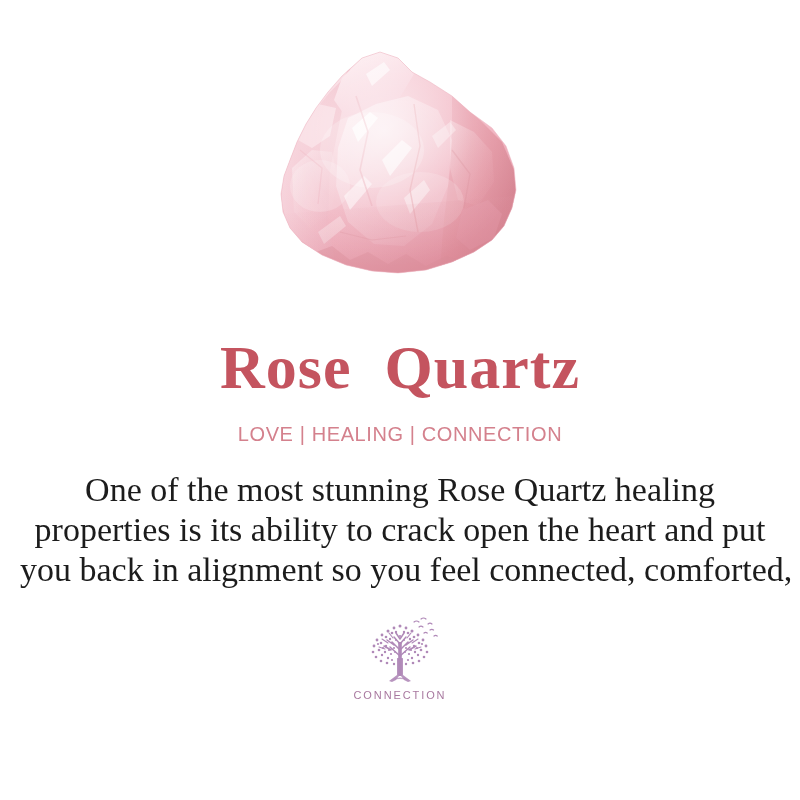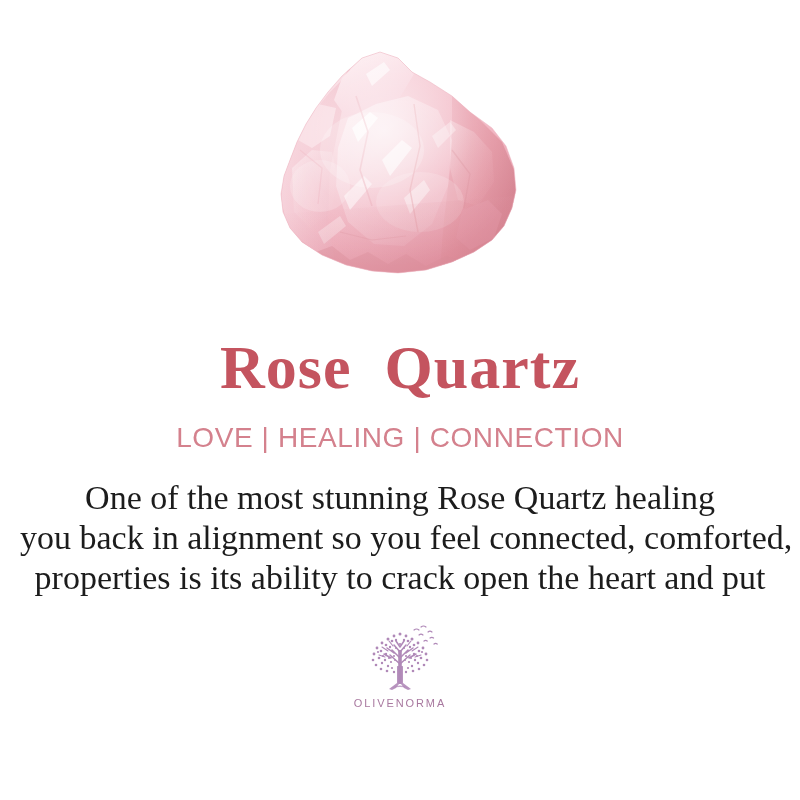--- a/index.html
+++ b/index.html
@@ -56,21 +56,21 @@
     margin-top: 36px;
   }
 
   
   .subtitle {
     margin: 0;
     padding: 0;
     margin-top: 26px;
     font-family: "Liberation Sans", sans-serif;
     font-weight: 300;
-    font-size: 28px;
+    font-size: 20px;
     line-height: 1;
     letter-spacing: 0.6px;
     color: #d4818d;
     text-align: center;
     white-space: pre;
   }
 
   
   .body-copy {
     margin: 0;
@@ -229,22 +229,22 @@
                L297,142 L306,124 L316,108 L328,92 L342,76 Z" fill="none" stroke="#eeb5c1" stroke-width="1" opacity="0.5"></path>
     </svg>
   </div>
 
   <h1 class="title">Rose  Quartz</h1>
 
   <p class="subtitle">LOVE | HEALING | CONNECTION</p>
 
   <div class="body-copy">
     <span class="line">One of the most stunning Rose Quartz healing</span>
+    <span class="line">properties is its ability to crack open the heart and put</span>
     <span class="line">you back in alignment so you feel connected, comforted,</span>
-    <span class="line">properties is its ability to crack open the heart and put</span>
   </div>
 
   <div class="logo-block">
     <svg class="logo-mark" viewBox="0 0 84 72" xmlns="http://www.w3.org/2000/svg" aria-hidden="true">
       <g fill="#b089b8">
 
         <path d="M41,42 L41,60 L38,64 L34,66 L31,65 L35,62 L39,59 L39,44 Z" opacity="0.9"></path>
         <path d="M43,42 L43,60 L46,64 L50,66 L53,65 L49,62 L45,59 L45,44 Z" opacity="0.9"></path>
         <rect x="40.2" y="26" width="3.6" height="34" rx="1.2"></rect>
 
@@ -328,16 +328,16 @@
       <g fill="none" stroke="#b089b8" stroke-width="1.2" stroke-linecap="round">
         <path d="M56,6 q2.5,-2 5,0"></path>
         <path d="M63,3 q2.5,-2 5,0"></path>
         <path d="M70,8 q2,-1.6 4,0"></path>
         <path d="M61,11 q2,-1.6 4,0"></path>
         <path d="M72,14 q1.8,-1.4 3.6,0"></path>
         <path d="M66,17 q1.6,-1.3 3.2,0"></path>
         <path d="M76,20 q1.6,-1.3 3.2,0"></path>
       </g>
     </svg>
-    <p class="logo-wordmark">OLIVENORMA</p>
+    <p class="logo-wordmark">CONNECTION</p>
   </div>
 
 </div>
 
 </body></html>

